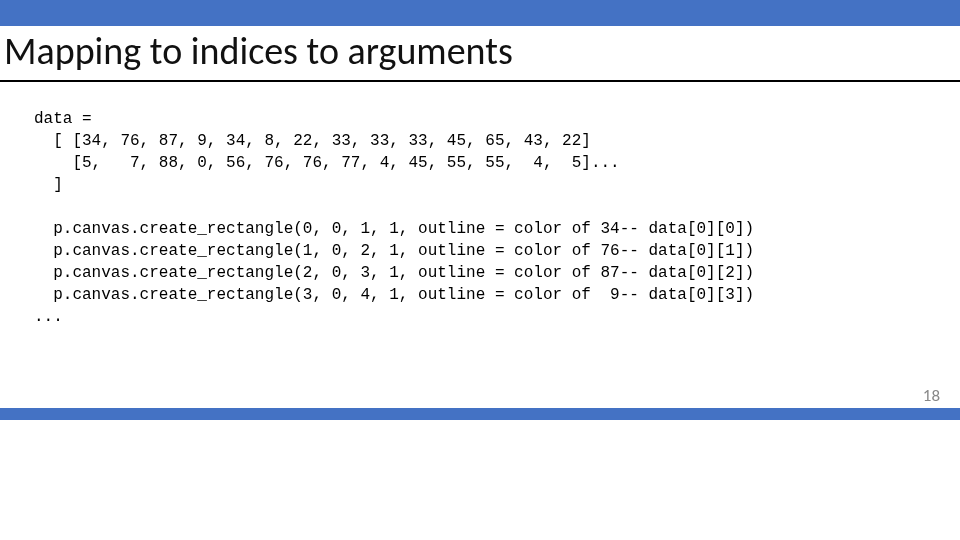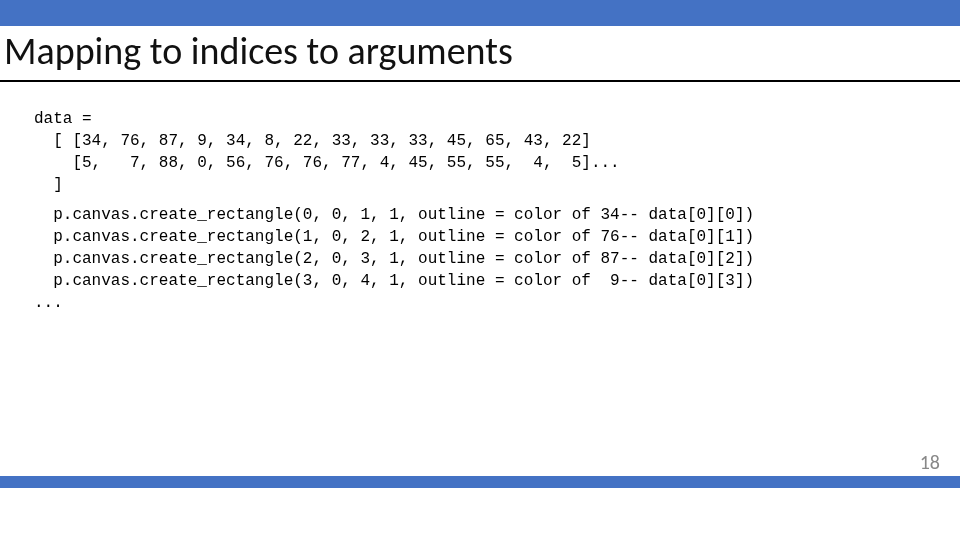--- a/index.html
+++ b/index.html
@@ -1,25 +1,25 @@
 <!DOCTYPE html>
 <html><head>
 <meta charset="utf-8">
 <style>
   * { margin: 0; padding: 0; box-sizing: border-box; }
   html, body { width: 960px; height: 540px; background: #fff; font-family: "Courier New", Courier, monospace; color: #000; overflow: hidden; }
-  .slide { position: relative; width: 960px; height: 488px; }
+  .slide { position: relative; width: 960px; height: 420px; }
   .topbar { position: absolute; left: 0; right: 0; top: 0; height: 26px; background: #4472c4; }
   .title  { position: absolute; left: 4px; top: 28px; font-family: "Segoe UI Light","Segoe UI","Calibri Light",Calibri,Arial,sans-serif; font-weight: 300; font-size: 38px; color: #111; letter-spacing: 0px; }
   .title-rule { position: absolute; left: 0; right: 0; top: 80px; height: 2px; background: #000; }
   .content { position: absolute; left: 34px; right: 30px; top: 108px; }
   .block  { font-family: "Courier New", Courier, monospace; font-size: 16px; line-height: 22px; white-space: pre; color: #000; }
-  .block.b1 { margin-bottom: 8px; }
+  .block.b1 { margin-bottom: 22px; }
   .block.b2 { margin-bottom: 48px; }
-  .page-num { position: absolute; right: 20px; bottom: 14px; font-family: Calibri, Arial, sans-serif; font-size: 20px; color: #888; }
+  .page-num { position: absolute; right: 20px; bottom: 14px; font-family: Calibri, Arial, sans-serif; font-size: 17px; color: #888; }
   .bottombar { position: absolute; left: 0; right: 0; bottom: 0; height: 12px; background: #4472c4; }
 </style>
 </head>
 <body>
 
 <div class="slide">
   <div class="topbar"></div>
   <div class="title">Mapping to indices to arguments</div>
   <div class="title-rule"></div>
 

